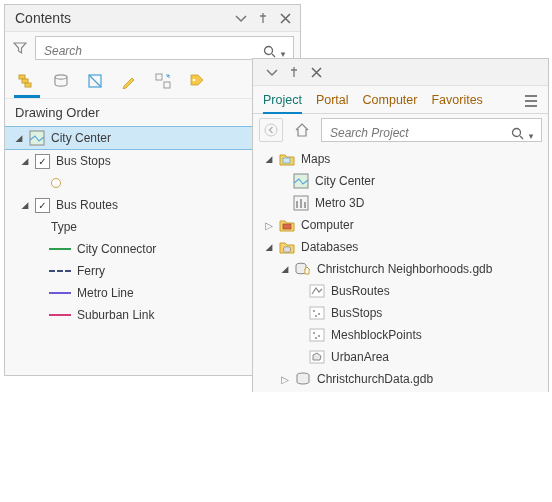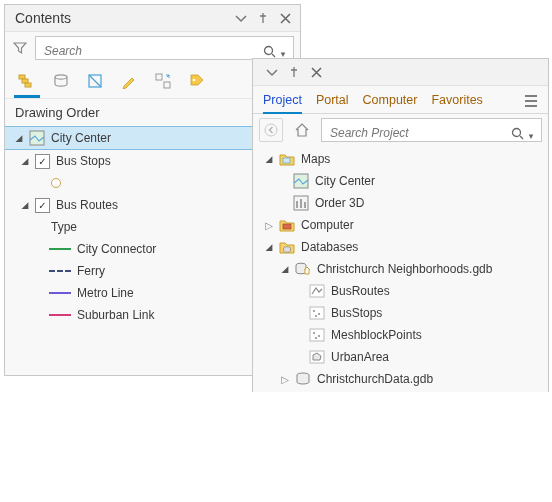--- a/index.html
+++ b/index.html
@@ -196,21 +196,21 @@
     border-bottom: 1px solid #d8d8d8;
     background:#f8f8f8;
   }
   .tab {
     padding: 4px 0 6px 0;
     color:#a16207;
     font-size: 12.5px;
     position:relative;
   }
   .tab.active {
-    color:#1d4ed8;
+    color:#0f766e;
   }
   .tab.active::after{
     content:"";
     position:absolute;
     left:0;right:0;bottom:-1px;
     height:2px;
     background:#0a84c6;
   }
   .tabs .hamburger {
     margin-left:auto;
@@ -467,21 +467,21 @@
         <span class="lbl">City Center</span>
       </div>
       <div class="row">
         <span class="indent" style="width:36px"></span>
         <span class="ico">
           <svg width="16" height="16" viewBox="0 0 16 16">
               <rect x="1" y="1" width="14" height="14" fill="#f4f4f4" stroke="#8a8a8a"></rect>
               <path d="M4 13 V6 M8 13 V4 M12 13 V7" stroke="#888" stroke-width="1.5"></path>
             </svg>
         </span>
-        <span class="lbl">Order 3D</span>
+        <span class="lbl">Metro 3D</span>
       </div>
 
       <div class="row">
         <span class="indent" style="width:6px"></span>
         <span class="caret closed"></span>
         <span class="ico">
           <svg width="16" height="14" viewBox="0 0 16 14">
               <path d="M1 3 H6 L8 5 H15 V13 H1 Z" fill="#f5d26a" stroke="#c9a030"></path>
               <rect x="4" y="6" width="8" height="5" fill="#d66a4a" stroke="#a04828" stroke-width="0.7"></rect>
             </svg>

